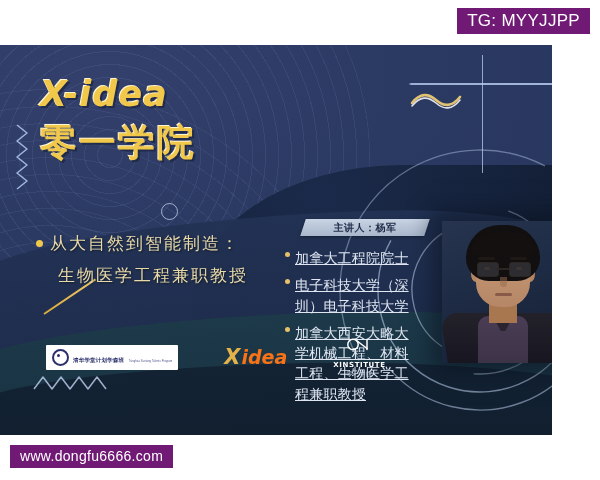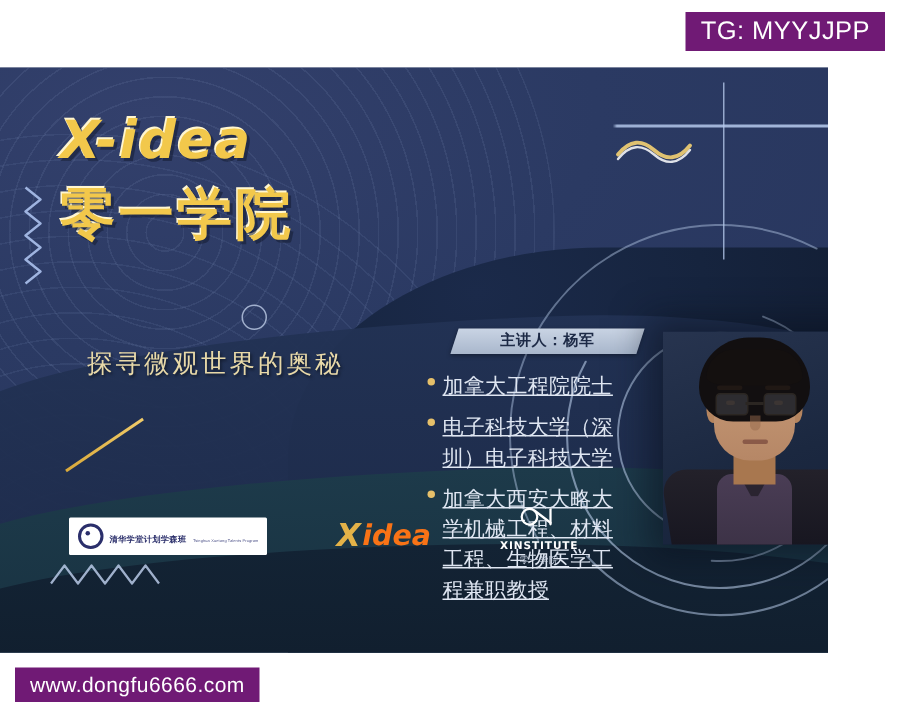--- a/index.html
+++ b/index.html
@@ -435,22 +435,26 @@
       <line x1="266" y1="236" x2="248" y2="254"></line>
     </g>
   </svg>
 
   <div class="title-block">
     <div class="title-en">X-idea</div>
     <div class="title-cn">零一学院</div>
   </div>
 
   <div class="subtitle">
+    <div class="sub-line">
+      <span class="sub-bullet"></span>
+      <span>从大自然到智能制造：</span>
+    </div>
     <div class="sub-line indent">
-      <span>探寻微观世界的奥秘</span>
+      <span>生物医学工程兼职教授</span>
     </div>
   </div>
 
   <div class="speaker-banner">
     <span>主讲人：杨军</span>
   </div>
 
   <div class="cred-list">
     <div class="cred-item">
       <span class="cred-dot"></span>

